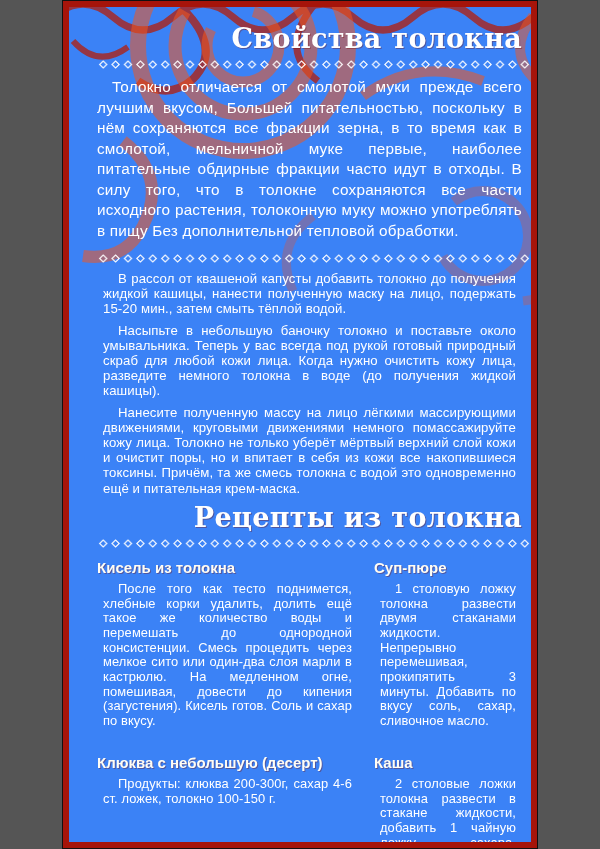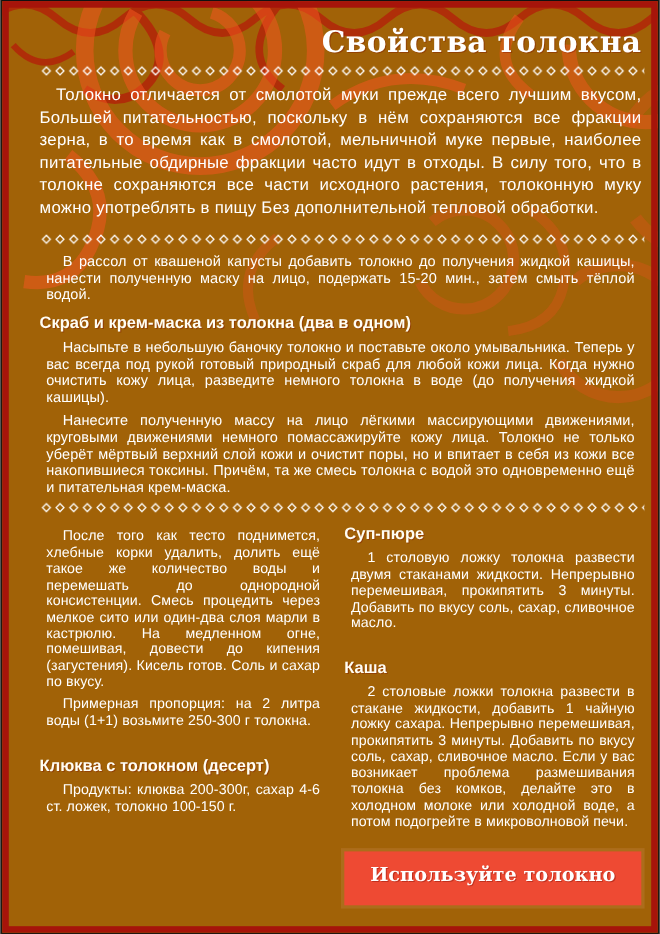--- a/index.html
+++ b/index.html
@@ -1,20 +1,20 @@
 <!DOCTYPE html>
 <html><head>
 <meta charset="utf-8">
 <style>
   html,body { margin:0; padding:0; background:#555; }
   .page {
     position:relative;
-    width:598px; height:849px;
+    width:476px; height:849px;
     margin:0 auto;
-    background:#a16207;
+    background:#3b82f6;
     overflow:hidden;
     border:1px solid #111;
     box-sizing:border-box;
     font-family:"Liberation Sans", sans-serif;
     color:#ffffff;
   }
   .ornaments { position:absolute; top:0; left:0; z-index:0; }
   .frame {
     position:absolute; inset:0;
     border:6px solid #a6140a;
@@ -139,35 +139,35 @@
     </svg>
     <p class="lead">Толокно отличается от смолотой муки прежде всего лучшим вкусом, Большей питательностью, поскольку в нём сохраняются все фракции зерна, в то время как в смолотой, мельничной муке первые, наиболее питательные обдирные фракции часто идут в отходы. В силу того, что в толокне сохраняются все части исходного растения, толоконную муку можно употреблять в пищу Без дополнительной тепловой обработки.</p>
 
     <svg class="divider" width="550" height="11">
       <rect width="550" height="11" fill="url(#diamonds)"></rect>
     </svg>
 
     <div class="cosm">
       <p>В рассол от квашеной капусты добавить толокно до получения жидкой кашицы, нанести полученную маску на лицо, подержать 15-20 мин., затем смыть тёплой водой.</p>
 
-      <h3 class="sub">Скраб и крем-маска из толокна (два в одном)</h3>
       <p>Насыпьте в небольшую баночку толокно и поставьте около умывальника. Теперь у вас всегда под рукой готовый природный скраб для любой кожи лица. Когда нужно очистить кожу лица, разведите немного толокна в воде (до получения жидкой кашицы).</p>
       <p>Нанесите полученную массу на лицо лёгкими массирующими движениями, круговыми движениями немного помассажируйте кожу лица. Толокно не только уберёт мёртвый верхний слой кожи и очистит поры, но и впитает в себя из кожи все накопившиеся токсины. Причём, та же смесь толокна с водой это одновременно ещё и питательная крем-маска.</p>
     </div>
 
+    <h1 class="sec-title recipes-title">Рецепты из толокна</h1>
     <svg class="divider" width="550" height="11">
       <rect width="550" height="11" fill="url(#diamonds)"></rect>
     </svg>
 
     <div class="columns">
       <div class="col-left">
+        <h3 class="sub">Кисель из толокна</h3>
         <p>После того как тесто поднимется, хлебные корки удалить, долить ещё такое же количество воды и перемешать до однородной консистенции. Смесь процедить через мелкое сито или один-два слоя марли в кастрюлю. На медленном огне, помешивая, довести до кипения (загустения). Кисель готов. Соль и сахар по вкусу.</p>
-        <p>Примерная пропорция: на 2 литра воды (1+1) возьмите 250-300 г толокна.</p>
 
-        <h3 class="sub">Клюква с толокном (десерт)</h3>
+        <h3 class="sub">Клюква с небольшую (десерт)</h3>
         <p>Продукты: клюква 200-300г, сахар 4-6 ст. ложек, толокно 100-150 г.</p>
 
       </div>
 
       <div class="col-right">
         <h3 class="sub">Суп-пюре</h3>
         <p>1 столовую ложку толокна развести двумя стаканами жидкости. Непрерывно перемешивая, прокипятить 3 минуты. Добавить по вкусу соль, сахар, сливочное масло.</p>
 
         <h3 class="sub">Каша</h3>
         <p>2 столовые ложки толокна развести в стакане жидкости, добавить 1 чайную ложку сахара. Непрерывно перемешивая, прокипятить 3 минуты. Добавить по вкусу соль, сахар, сливочное масло. Если у вас возникает проблема размешивания толокна без комков, делайте это в холодном молоке или холодной воде, а потом подогрейте в микроволновой печи.</p>

